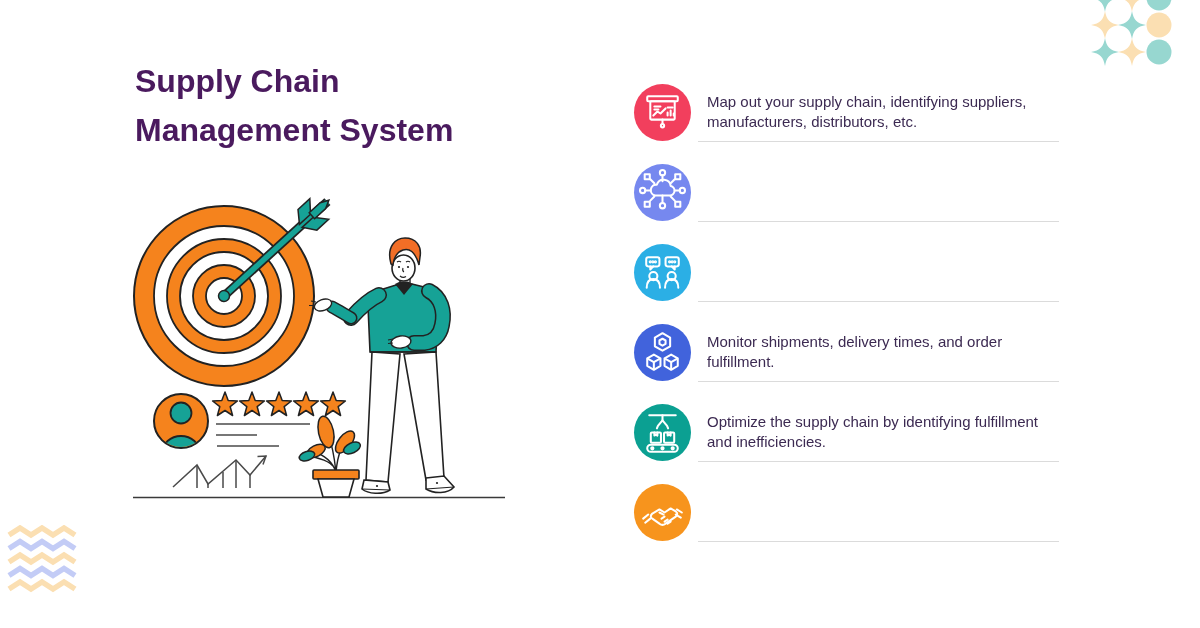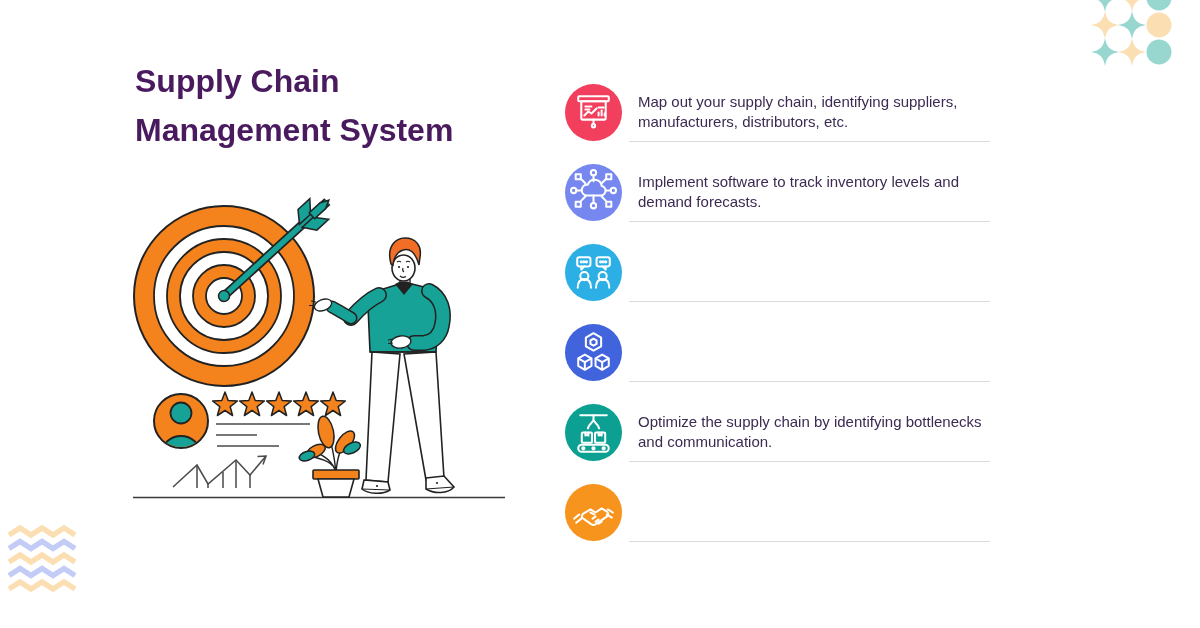--- a/index.html
+++ b/index.html
@@ -7,21 +7,21 @@
   .canvas{position:relative;width:1200px;height:628px;background:#ffffff;overflow:hidden;}
 
   .page-title{position:absolute;left:135px;top:57px;width:350px;
     font-size:32px;line-height:49px;font-weight:700;color:#4A1A5E;}
 
   .deco-dots{position:absolute;left:1091px;top:0;width:82px;height:66px;}
   .deco-zigzag{position:absolute;left:6px;top:525px;width:72px;height:70px;}
 
   .illustration{position:absolute;left:128px;top:184px;width:380px;height:322px;}
 
-  .steps{position:absolute;left:565px;top:72px;width:424px;}
+  .steps{position:absolute;left:634px;top:72px;width:424px;}
   .step{position:relative;height:80px;display:flex;align-items:center;}
   .badge{width:57px;height:57px;border-radius:50%;flex:0 0 57px;
     display:flex;align-items:center;justify-content:center;}
   .badge svg{display:block;}
   .step-text{margin-left:16px;width:358px;font-size:15px;line-height:20px;color:#3C2A52;}
   .divider{position:absolute;left:64px;top:69px;width:361px;height:1px;background:#DBDBDB;}
 </style>
 </head>
 <body>
 
@@ -192,21 +192,20 @@
             <circle cx="28" cy="41" r="2.6"></circle>
             <circle cx="8.5" cy="26" r="2.6"></circle>
             <circle cx="47.5" cy="26" r="2.6"></circle>
             <rect x="10.5" y="10" width="5" height="5"></rect>
             <rect x="40.5" y="10" width="5" height="5"></rect>
             <rect x="10.5" y="37" width="5" height="5"></rect>
             <rect x="40.5" y="37" width="5" height="5"></rect>
           </g>
         </svg>
       </div>
-      <div class="step-text">Implement software to track inventory levels and demand forecasts.</div>
       <div class="divider"></div>
     </div>
 
     <div class="step">
       <div class="badge" style="background-color: rgb(43, 175, 229);">
         <svg viewBox="0 0 56 56" width="57" height="57">
           <g fill="none" stroke="#fff" stroke-width="2" stroke-linecap="round" stroke-linejoin="round">
             <rect x="12" y="13" width="13" height="9" rx="2"></rect>
             <path d="M16 22v3l3-3"></path>
             <rect x="31" y="13" width="13" height="9" rx="2"></rect>
@@ -233,20 +232,21 @@
           <g fill="none" stroke="#fff" stroke-width="2" stroke-linejoin="round">
             <path d="M28 9l7.5 4.3v8.6L28 26.2l-7.5-4.3v-8.6z"></path>
             <path d="M28 14.5l3 1.7v3.4l-3 1.7-3-1.7v-3.4z"></path>
             <path d="M19.5 30l6.5 3.7v7.4L19.5 45 13 41.1v-7.4z"></path>
             <path d="M13 33.7l6.5 3.7 6.5-3.7 M19.5 37.4V45"></path>
             <path d="M36.5 30l6.5 3.7v7.4L36.5 45 30 41.1v-7.4z"></path>
             <path d="M30 33.7l6.5 3.7 6.5-3.7 M36.5 37.4V45"></path>
           </g>
         </svg>
       </div>
+      <div class="step-text">Monitor shipments, delivery times, and order fulfillment.</div>
       <div class="divider"></div>
     </div>
 
     <div class="step">
       <div class="badge" style="background-color: rgb(11, 160, 146);">
         <svg viewBox="0 0 56 56" width="57" height="57">
           <g fill="none" stroke="#fff" stroke-width="2" stroke-linecap="round" stroke-linejoin="round">
             <path d="M15 11h26"></path>
             <path d="M28 11v5"></path>
             <path d="M28 16l-4.5 5.5 M28 16l4.5 5.5 M23.5 21.5l-1 2.5 M32.5 21.5l1 2.5"></path>
@@ -254,21 +254,21 @@
             <path d="M20 28v3l1.5-1 1.5 1v-3"></path>
             <rect x="29.5" y="28" width="10" height="10" rx="1"></rect>
             <path d="M33 28v3l1.5-1 1.5 1v-3"></path>
             <rect x="13" y="40" width="30" height="7" rx="3.5"></rect>
             <circle cx="18" cy="43.5" r="1.1" fill="#fff"></circle>
             <circle cx="28" cy="43.5" r="1.1" fill="#fff"></circle>
             <circle cx="38" cy="43.5" r="1.1" fill="#fff"></circle>
           </g>
         </svg>
       </div>
-      <div class="step-text">Optimize the supply chain by identifying bottlenecks and communication.</div>
+      <div class="step-text">Optimize the supply chain by identifying fulfillment and inefficiencies.</div>
       <div class="divider"></div>
     </div>
 
     <div class="step">
       <div class="badge" style="background-color: rgb(247, 148, 29);">
         <svg viewBox="0 0 56 56" width="57" height="57">
           <g fill="none" stroke="#fff" stroke-width="2" stroke-linecap="round" stroke-linejoin="round">
             <path d="M9 34l5-4 M11 38l5-4"></path>
             <path d="M47 28l-5-3 M46 33l-5-3"></path>
             <path d="M18 29c-2 2-2 4 0 5l7 5c2 1.5 4 1.5 6 0l10-7c2-1.5 2-3.5 0-5l-5-3-6 4-5-3z"></path>

